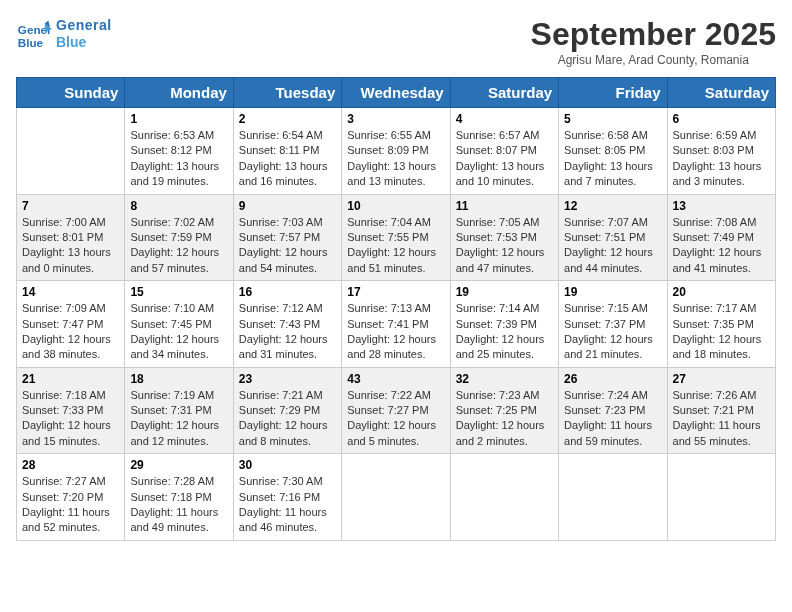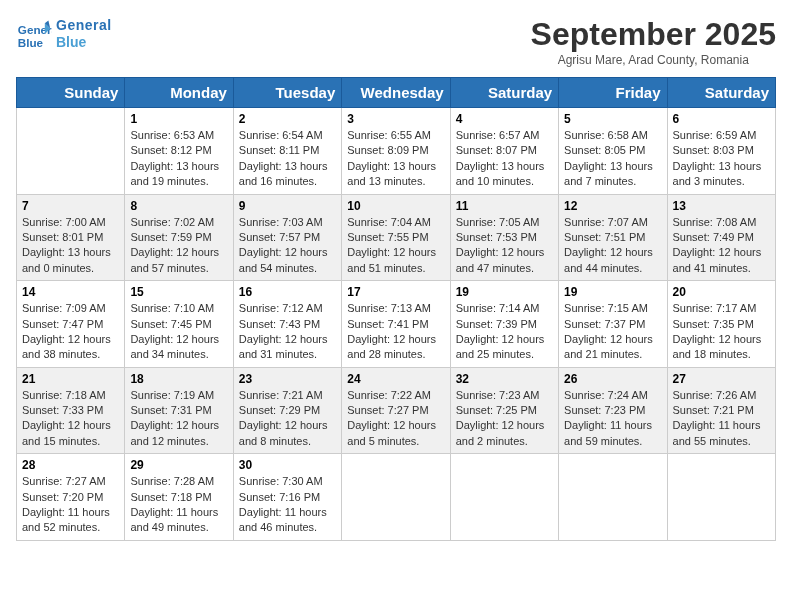--- a/index.html
+++ b/index.html
@@ -206,21 +206,21 @@
         </td>
         <td>
           <span class="day-num">18</span>
           <div class="day-info">Sunrise: 7:19 AM<br>Sunset: 7:31 PM<br>Daylight: 12 hours<br>and 12 minutes.</div>
         </td>
         <td>
           <span class="day-num">23</span>
           <div class="day-info">Sunrise: 7:21 AM<br>Sunset: 7:29 PM<br>Daylight: 12 hours<br>and 8 minutes.</div>
         </td>
         <td>
-          <span class="day-num">24</span>
+          <span class="day-num">43</span>
           <div class="day-info">Sunrise: 7:22 AM<br>Sunset: 7:27 PM<br>Daylight: 12 hours<br>and 5 minutes.</div>
         </td>
         <td>
           <span class="day-num">32</span>
           <div class="day-info">Sunrise: 7:23 AM<br>Sunset: 7:25 PM<br>Daylight: 12 hours<br>and 2 minutes.</div>
         </td>
         <td>
           <span class="day-num">26</span>
           <div class="day-info">Sunrise: 7:24 AM<br>Sunset: 7:23 PM<br>Daylight: 11 hours<br>and 59 minutes.</div>
         </td>

